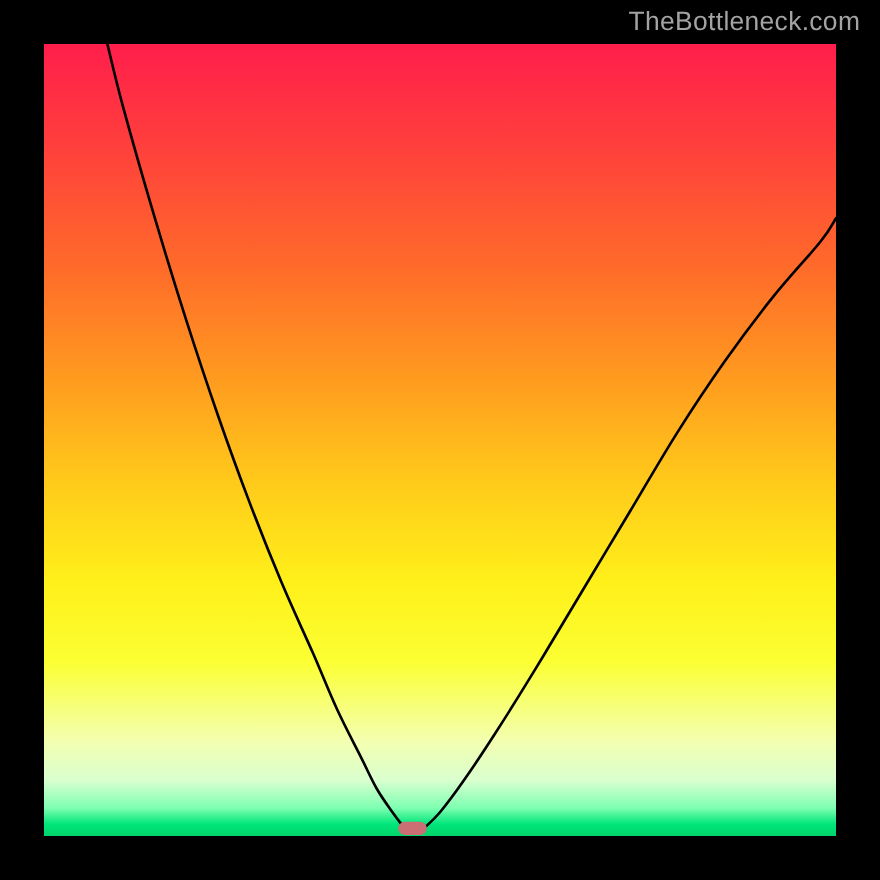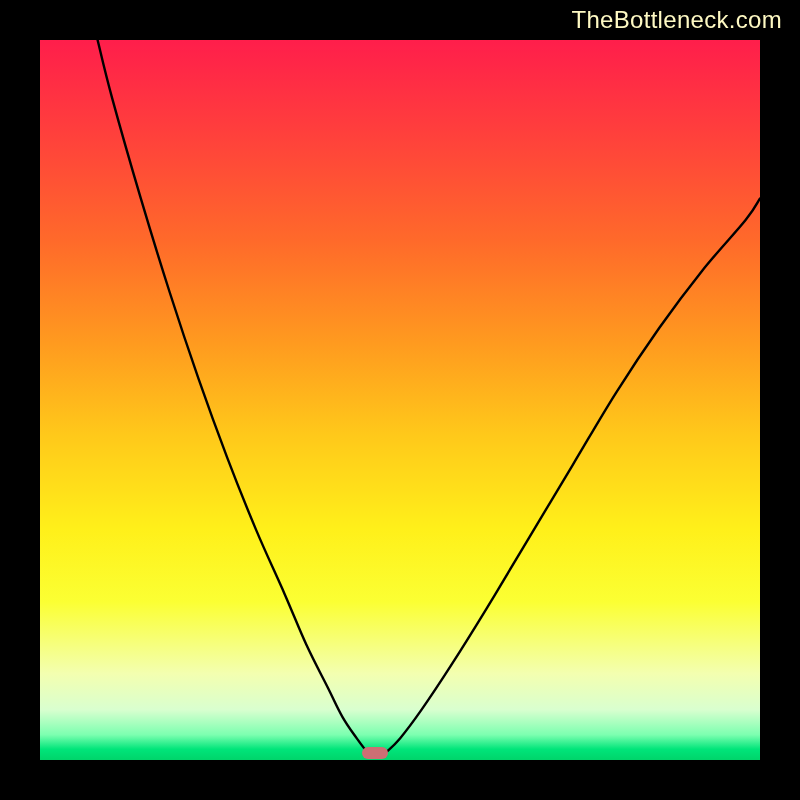--- a/index.html
+++ b/index.html
@@ -38,21 +38,21 @@
       #d9ffcf 93%,
       #7cffb0 96.5%,
       #00e57a 98.5%,
       #00d46a 100%
     );
   }
   .watermark {
     position: absolute;
     top: 6px;
     right: 18px;
-    color: #fef9c3;
+    color: #a3a3a3;
     font-size: 24px;
     font-weight: 500;
     user-select: none;
     letter-spacing: 0.3px;
   }
   .curve-svg {
     position: absolute;
     top: 0;
     left: 0;
     width: 720px;

